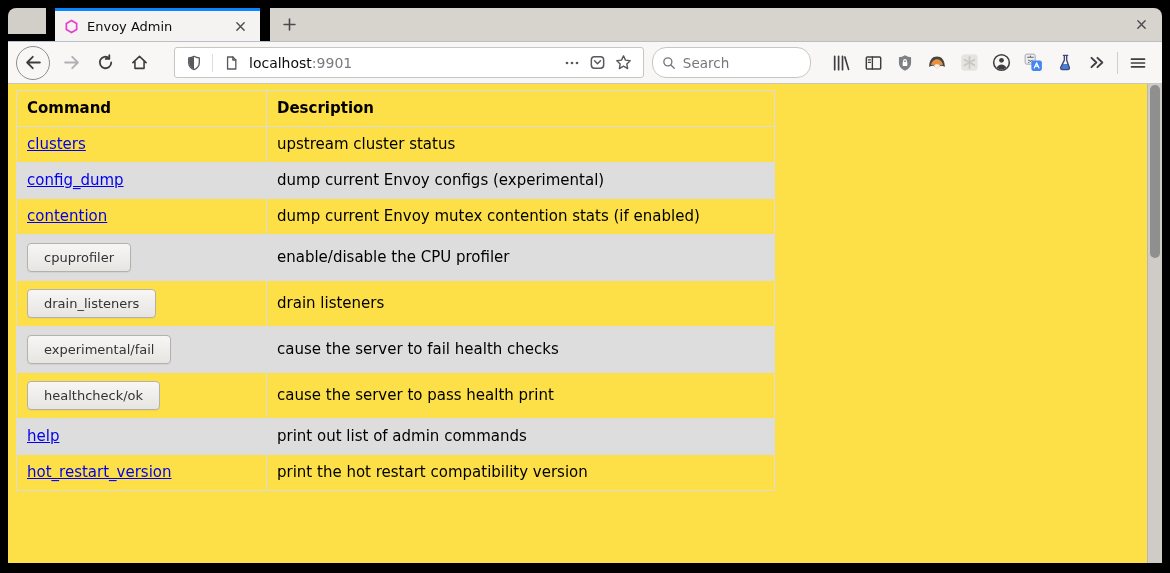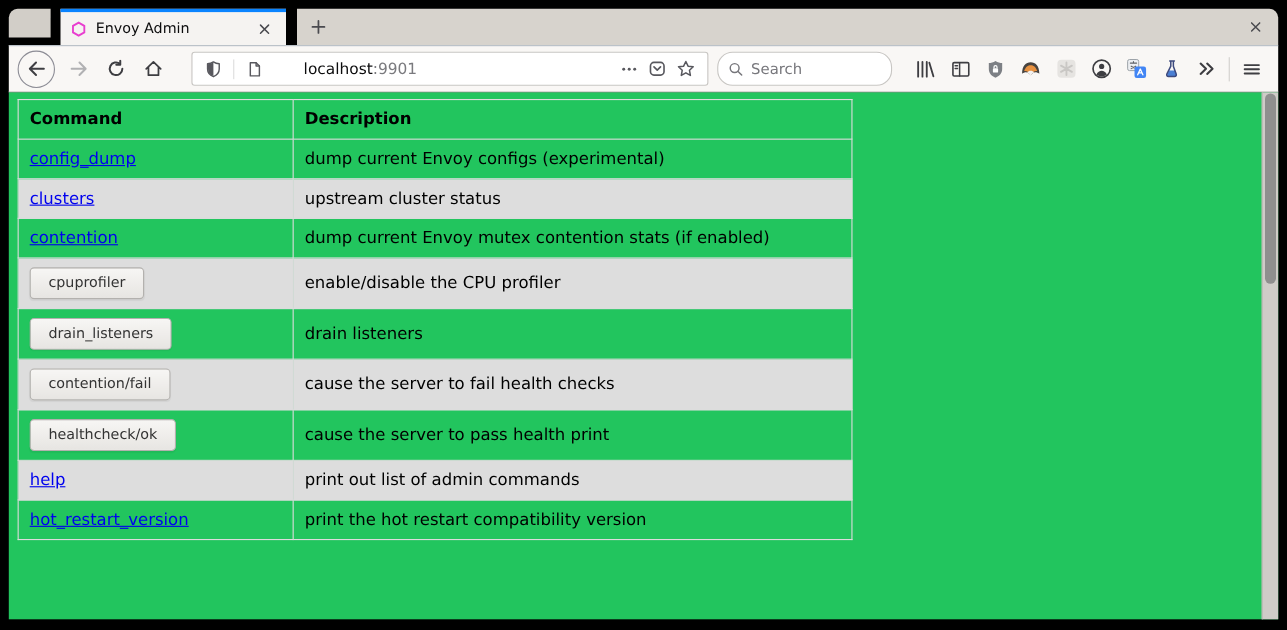--- a/index.html
+++ b/index.html
@@ -56,21 +56,21 @@
   .nav-btn.back {
     width:34px; height:34px; border:1px solid #8c8c95; border-radius:50%;
     background:#f9f7f5;
   }
   .nav-btn.disabled { color:#b1b1b3; }
   .urlbar {
     margin-left:22px; width:472px; height:31px; background:#fff;
     border:1px solid #c8c6c3; border-radius:3px;
     display:flex; align-items:center; padding:0 8px; gap:7px;
   }
-  .url-text { font-size:14px; flex:1; white-space:nowrap; overflow:hidden;margin-left:27px; }
+  .url-text { font-size:14px; flex:1; white-space:nowrap; overflow:hidden; }
   .url-host { color:#0c0c0d; }
   .url-port { color:#7a7a7e; }
   .url-action {
     background:none; border:none; padding:0; color:#58585e; cursor:pointer;
     display:flex; align-items:center; justify-content:center; width:22px; height:22px;
   }
   .searchbox {
     margin-left:8px; width:160px; height:31px; background:#fff;
     border:1px solid #c8c6c3; border-radius:14px;
     display:flex; align-items:center; padding:0 9px; gap:7px; color:#75757a;
@@ -84,21 +84,21 @@
   .tool-btn {
     background:none; border:none; padding:0; cursor:pointer;
     display:flex; align-items:center; justify-content:center;
     width:28px; height:28px; color:#3e3e42;
   }
   .toolbar-sep { width:1px; height:22px; background:#d1cfcc; margin:0 6px; }
 
   
   .content {
     position:absolute; left:8px; top:84px; width:1154px; height:479px;
-    background:#22c55e; overflow:hidden;padding-left:20px;
+    background:#fde047; overflow:hidden;padding-left:20px;
   }
   .cmd-table {
     position:absolute; left:8px; top:6px; width:759px;
     border-collapse:collapse; table-layout:fixed;
     font-size:15px; color:#000;
   }
   .cmd-table th, .cmd-table td {
     border:1px solid #dcdcdc; text-align:left; vertical-align:middle;
     padding:7px 10px; line-height:21px;
   }
@@ -350,41 +350,41 @@
         <col>
       </colgroup>
     <thead>
       <tr id="table-head-row">
           <th>Command</th>
           <th>Description</th>
         </tr>
     </thead>
     <tbody id="table-body">
         <tr>
+          <td><a href="#">clusters</a></td>
+          <td>upstream cluster status</td>
+        </tr>
+        <tr>
           <td><a href="#">config_dump</a></td>
           <td>dump current Envoy configs (experimental)</td>
         </tr>
         <tr>
-          <td><a href="#">clusters</a></td>
-          <td>upstream cluster status</td>
-        </tr>
-        <tr>
           <td><a href="#">contention</a></td>
           <td>dump current Envoy mutex contention stats (if enabled)</td>
         </tr>
         <tr>
           <td class="btn-cell"><button class="cmd-btn">cpuprofiler</button></td>
           <td>enable/disable the CPU profiler</td>
         </tr>
         <tr>
           <td class="btn-cell"><button class="cmd-btn">drain_listeners</button></td>
           <td>drain listeners</td>
         </tr>
         <tr>
-          <td class="btn-cell"><button class="cmd-btn">contention/fail</button></td>
+          <td class="btn-cell"><button class="cmd-btn">experimental/fail</button></td>
           <td>cause the server to fail health checks</td>
         </tr>
         <tr>
           <td class="btn-cell"><button class="cmd-btn">healthcheck/ok</button></td>
           <td>cause the server to pass health print</td>
         </tr>
         <tr>
           <td><a href="#">help</a></td>
           <td>print out list of admin commands</td>
         </tr>

